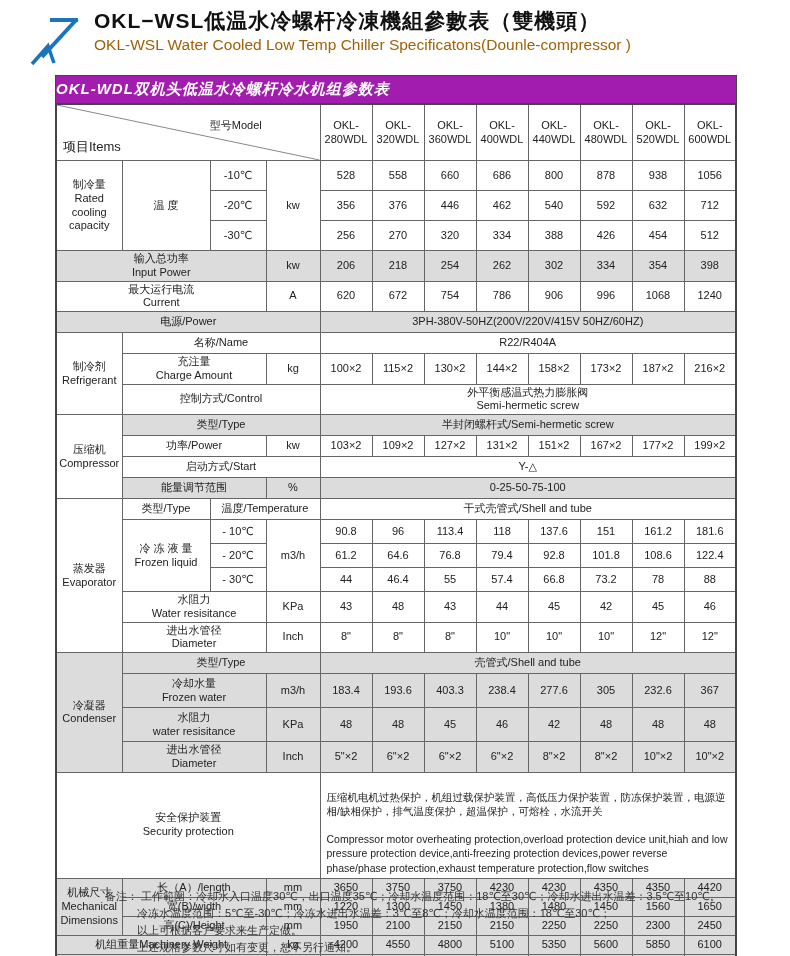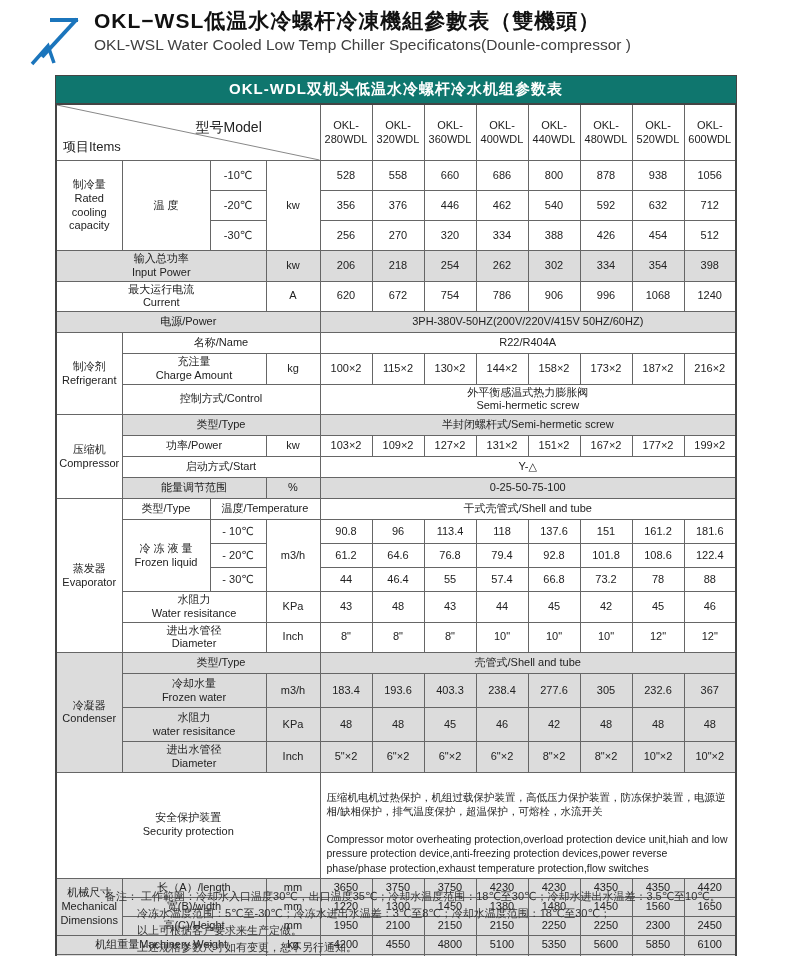--- a/index.html
+++ b/index.html
@@ -4,45 +4,45 @@
 <style>
   html,body{margin:0;padding:0;background:#ffffff;}
   body{width:790px;height:956px;font-family:"Liberation Sans","DejaVu Sans",sans-serif;color:#222;}
   .page{position:relative;width:790px;height:956px;overflow:hidden;}
 
   
   .hdr{position:absolute;top:8px;left:28px;display:flex;align-items:flex-start;}
   .logo{width:62px;height:58px;flex:0 0 62px;}
   .titles{margin-left:4px;}
   .title-cn{font-size:21px;font-weight:bold;color:#111;letter-spacing:1px;line-height:1.25;}
-  .title-en{font-size:15.5px;color:#404040;margin-top:2px;}
+  .title-en{font-size:15.5px;color:#a16207;margin-top:2px;}
 
   
   .tbl-wrap{position:absolute;top:75px;left:55px;width:682px;}
-  .tbl-title{background:#0f766e;color:#ffffff;font-size:15px;font-weight:bold;text-align:center;
-             padding:4px 0;border:1px solid #444;border-bottom:none;letter-spacing:1px;}
+  .tbl-title{background:#a21caf;color:#ffffff;font-size:15px;font-weight:bold;
+             padding:4px 0;border:1px solid #444;border-bottom:none;letter-spacing:1px;font-style:italic;}
   table{border-collapse:collapse;table-layout:fixed;width:682px;border:2px solid #444;}
   td{border:1px solid #666;font-size:11px;line-height:1.25;text-align:center;vertical-align:middle;
      padding:1px 2px;white-space:pre-line;overflow:hidden;}
   tr.g td{background:#dcdcdc;}
   tr.w td{background:#ffffff;}
   td.keep-w{background:#ffffff !important;margin-top:23px;}
   tr.h17 td{height:16px;}
   tr.h20 td{height:18px;text-align:center;}
   tr.h23 td{height:21px;margin-top:31px;}
   tr.h29 td{height:27px;}
   tr.h33 td{height:31px;}
   td.left{text-align:left;padding:3px 6px;font-size:10.5px;line-height:1.35;}
   td.sec-label{font-size:11px;margin-left:20px;}
 
   
   td.corner{position:relative;background:#dcdcdc;padding:0;height:40px;}
   .corner svg{position:absolute;inset:0;width:100%;height:100%;}
   .corner .items{position:absolute;left:6px;bottom:5px;font-size:13px;}
-  .corner .model{position:absolute;right:22%;top:26%;font-size:14px;}
+  .corner .model{position:absolute;right:22%;top:26%;font-size:11px;}
   td.model-cell,td.val{font-size:11px;}
   td.model-cell{background:#ffffff;}
 
   
   .notes{position:absolute;left:105px;top:888px;font-size:11px;color:#333;line-height:1.55;}
   .notes .n-first{margin-left:0;}
   .notes .n-ind{margin-left:32px;}
 </style>
 </head>
 <body>

